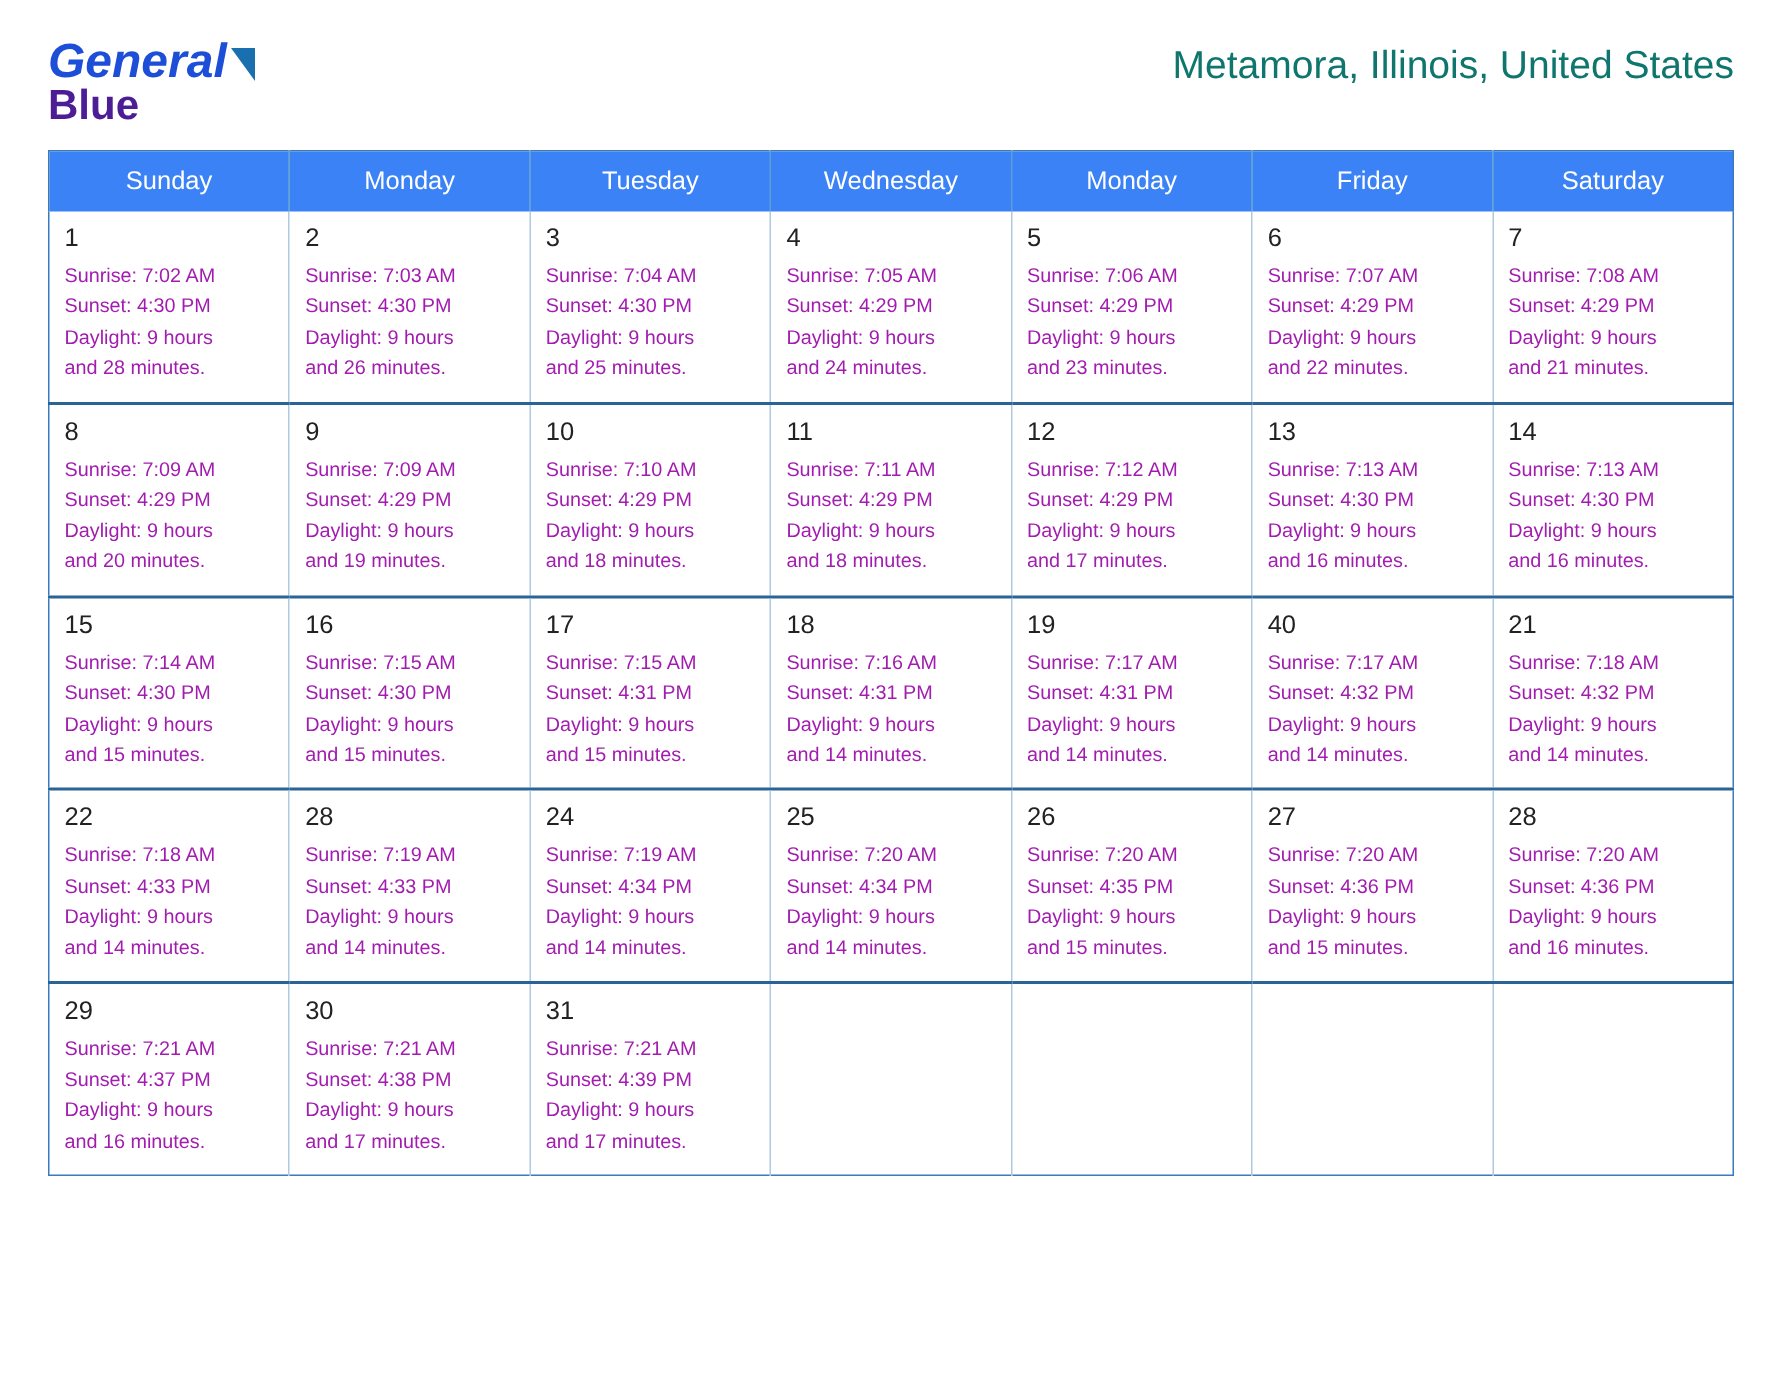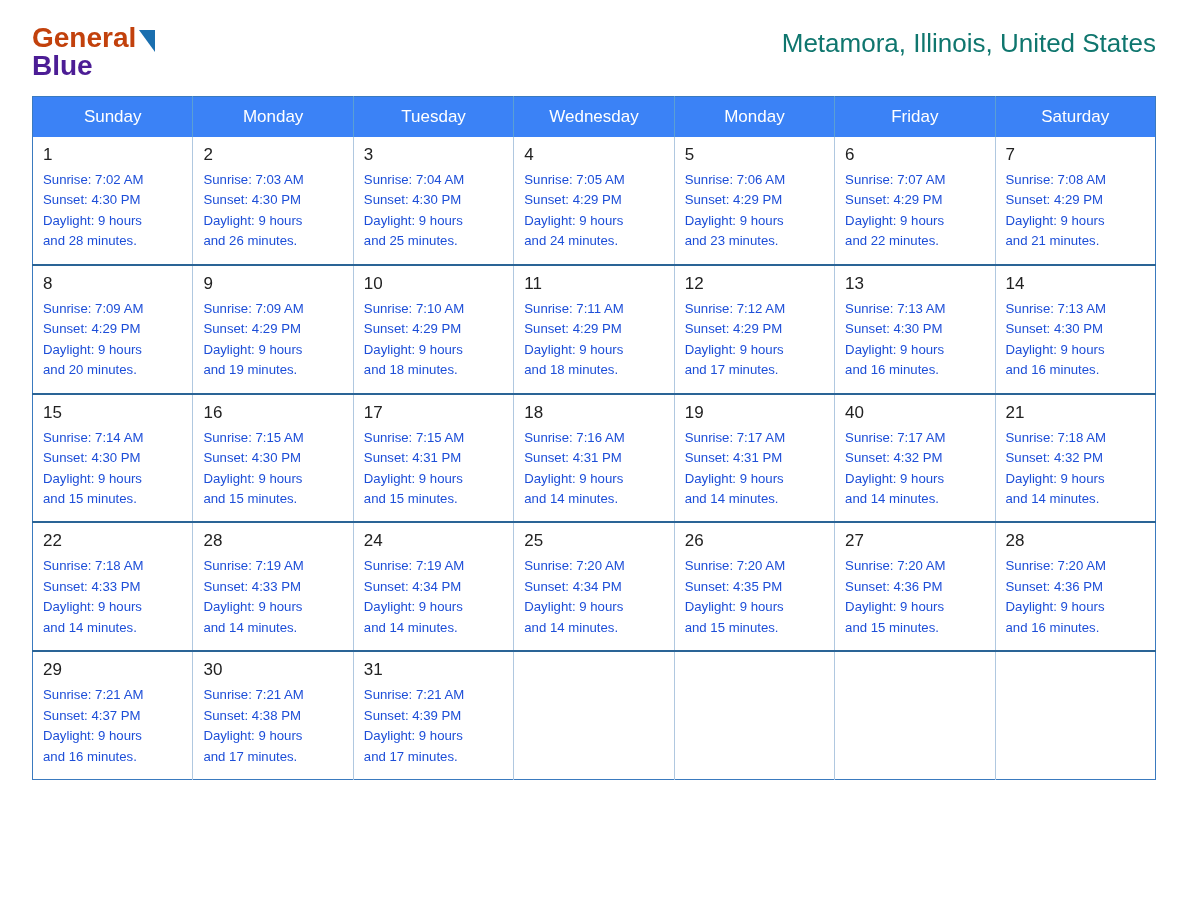--- a/index.html
+++ b/index.html
@@ -15,24 +15,25 @@
       justify-content: space-between;
       align-items: flex-start;
       margin-bottom: 8px;
     }
     .logo {
       display: flex;
       flex-direction: column;
       align-items: flex-start;
     }
     .logo-general {
-      font-size: 28px;
+      font-size: 32px;
       font-weight: bold;
-      color: #c2410c;
+      color: #1d4ed8;
       line-height: 1;
+      font-style: italic;
     }
     .logo-blue {
       font-size: 28px;
       font-weight: bold;
       color: #4c1d95;
       line-height: 1;
       display: flex;
       align-items: center;
     }
     .title-block {
@@ -86,21 +87,21 @@
     }
     .day-number {
       font-size: 17px;
       font-weight: normal;
       margin-bottom: 5px;
       display: block;
     }
     .day-info {
       font-size: 13.2px;
       line-height: 1.55;
-      color: #1d4ed8;
+      color: #a21caf;
     }
     .empty-cell {
       background: #fff;
     }
   </style>
 </head>
 <body>
 
 <div class="header-top">
   <div class="logo">

